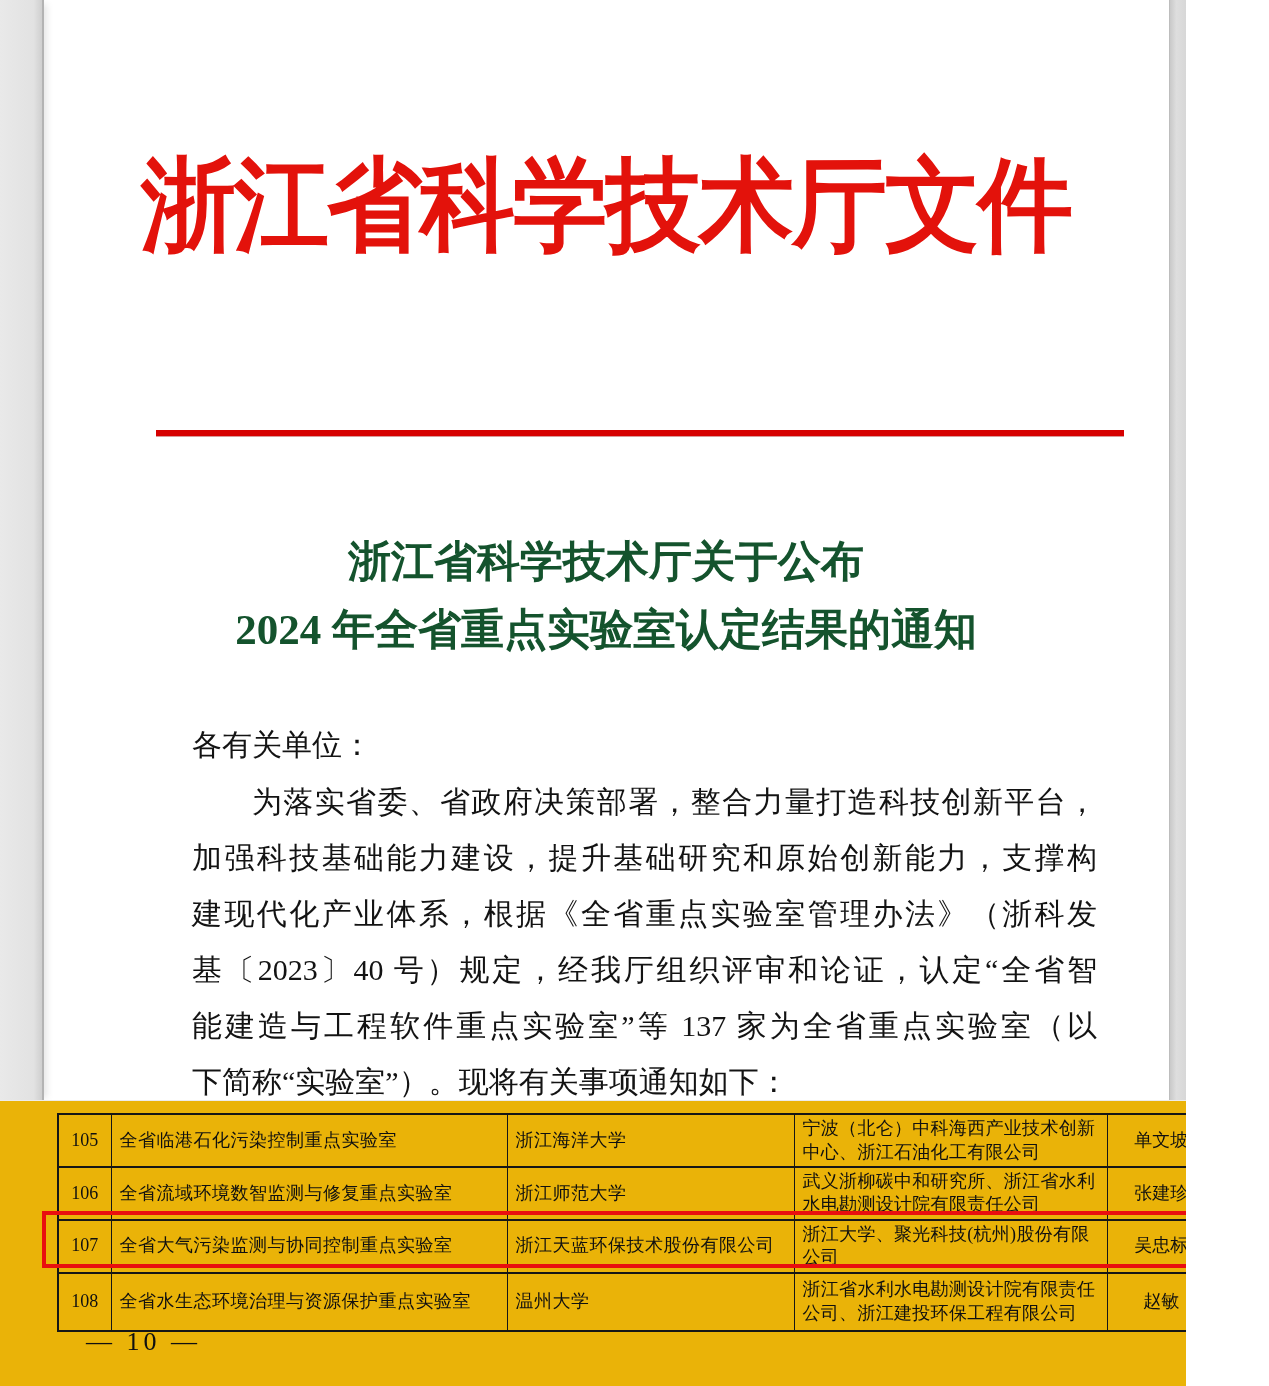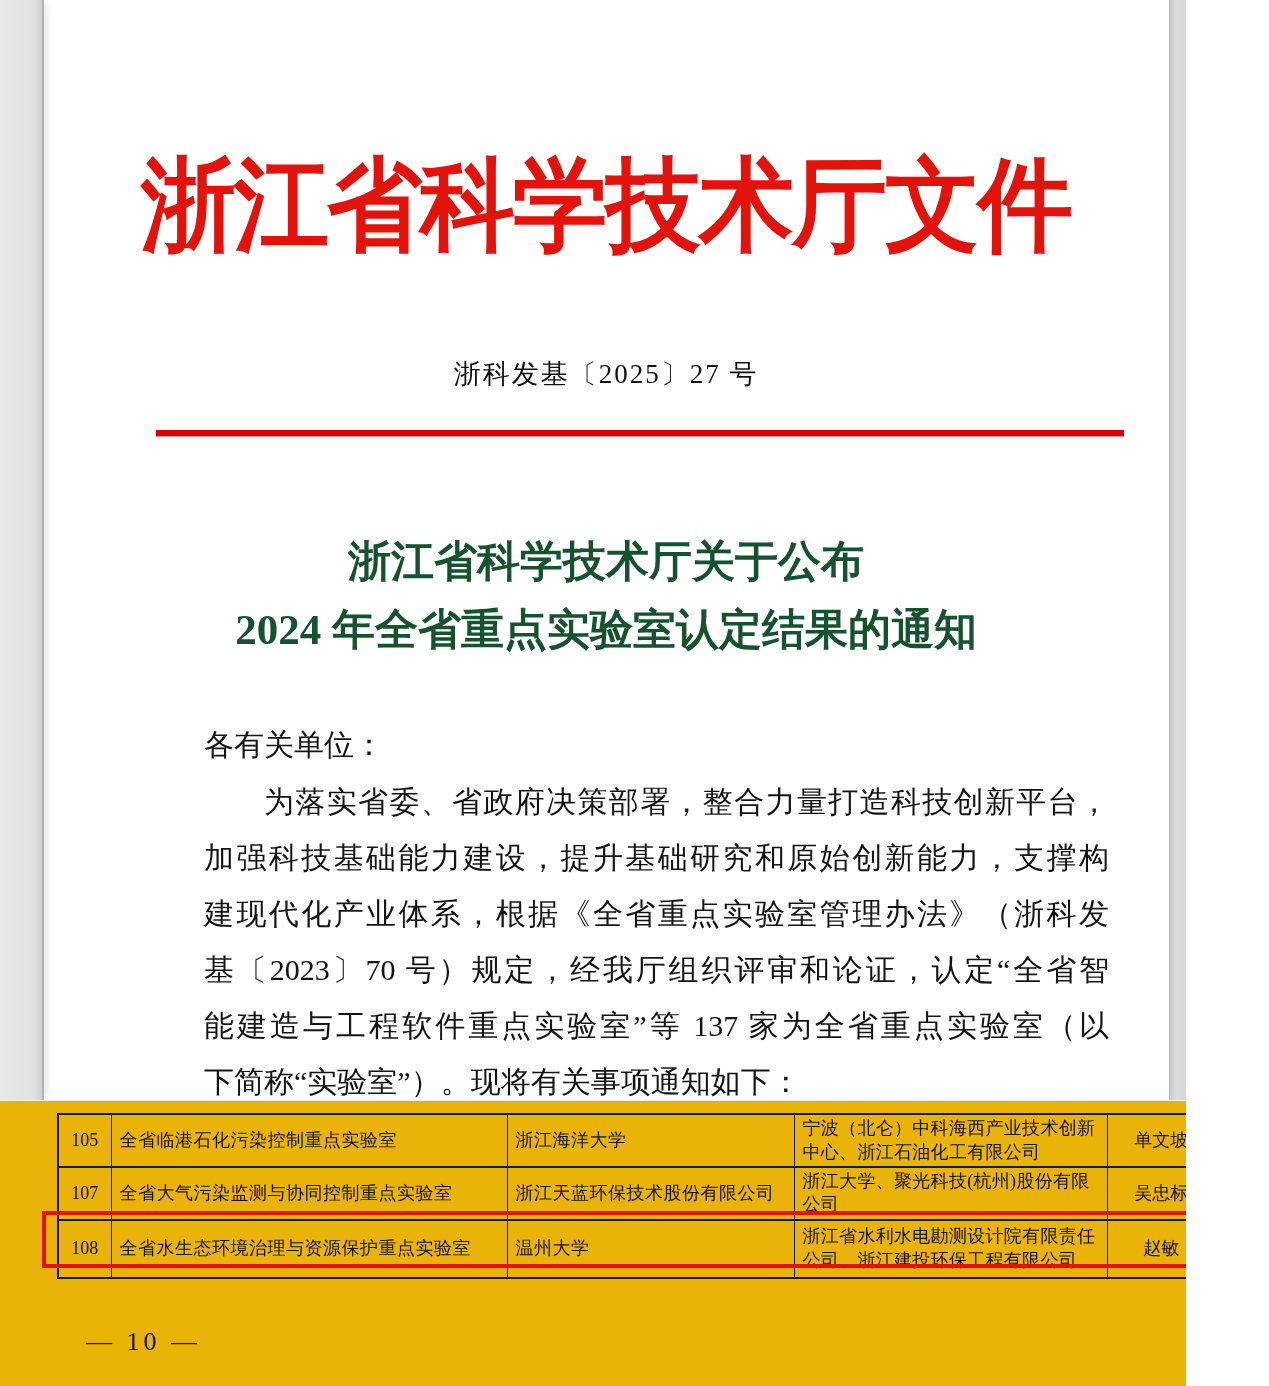--- a/index.html
+++ b/index.html
@@ -36,21 +36,21 @@
     box-shadow:0 1px 0 rgba(160,0,0,0.4);
   }
   .h1{
     position:absolute;left:0;right:0;text-align:center;font-weight:bold;
     font-size:43px;color:#14532d;white-space:nowrap;
   }
   .h1.l1{top:533px;}
   .h1.l2{top:601px;}
 
   .bl{
-    position:absolute;left:160px;width:905px;font-size:30px;color:#131313;
+    position:absolute;left:148px;width:905px;font-size:30px;color:#131313;
     text-align:justify;text-align-last:justify;white-space:nowrap;line-height:1.2;
   }
   .bl.start{text-align-last:left;}
   .bl.end{text-align-last:left;}
   .bl0{top:727px;}
   .bl1{top:784px;padding-left:60px;width:845px;}
   .bl2{top:840px;}
   .bl3{top:896px;}
   .bl4{top:952px;}
   .bl5{top:1008px;}
@@ -93,50 +93,56 @@
 </style>
 </head>
 <body>
 
 <div class="canvas">
   <div class="band-left"></div>
   <div class="band-right"></div>
 
   <div class="content">
     <div class="letterhead">浙江省科学技术厅文件</div>
-    <div class="docnum">浙科发基〔2025〕27 号</div>
     <div class="redline"></div>
     <div class="h1 l1">浙江省科学技术厅关于公布</div>
     <div class="h1 l2">2024 年全省重点实验室认定结果的通知</div>
 
     <div class="bl bl0 start">各有关单位：</div>
     <div class="bl bl1">为落实省委、省政府决策部署，整合力量打造科技创新平台，</div>
     <div class="bl bl2">加强科技基础能力建设，提升基础研究和原始创新能力，支撑构</div>
     <div class="bl bl3">建现代化产业体系，根据《全省重点实验室管理办法》（浙科发</div>
-    <div class="bl bl4">基〔2023〕70 号）规定，经我厅组织评审和论证，认定“全省智</div>
+    <div class="bl bl4">基〔2023〕40 号）规定，经我厅组织评审和论证，认定“全省智</div>
     <div class="bl bl5">能建造与工程软件重点实验室”等 137 家为全省重点实验室（以</div>
     <div class="bl bl6 end">下简称“实验室”）。现将有关事项通知如下：</div>
   </div>
 
   <div class="strip">
     <table class="results">
       <colgroup>
         <col class="c1">
           <col class="c2">
           <col class="c3">
           <col class="c4">
           <col class="c5">
       </colgroup>
       <tbody>
         <tr class="r0">
           <td class="num">105</td>
           <td class="lab">全省临港石化污染控制重点实验室</td>
           <td class="org">浙江海洋大学</td>
           <td class="partner">宁波（北仑）中科海西产业技术创新中心、浙江石油化工有限公司</td>
           <td class="head">单文坡</td>
+        </tr>
+        <tr class="r1">
+          <td class="num">106</td>
+          <td class="lab">全省流域环境数智监测与修复重点实验室</td>
+          <td class="org">浙江师范大学</td>
+          <td class="partner">武义浙柳碳中和研究所、浙江省水利水电勘测设计院有限责任公司</td>
+          <td class="head">张建珍</td>
         </tr>
         <tr class="r2">
           <td class="num">107</td>
           <td class="lab">全省大气污染监测与协同控制重点实验室</td>
           <td class="org">浙江天蓝环保技术股份有限公司</td>
           <td class="partner">浙江大学、聚光科技(杭州)股份有限公司</td>
           <td class="head">吴忠标</td>
         </tr>
         <tr class="r3">
           <td class="num">108</td>

